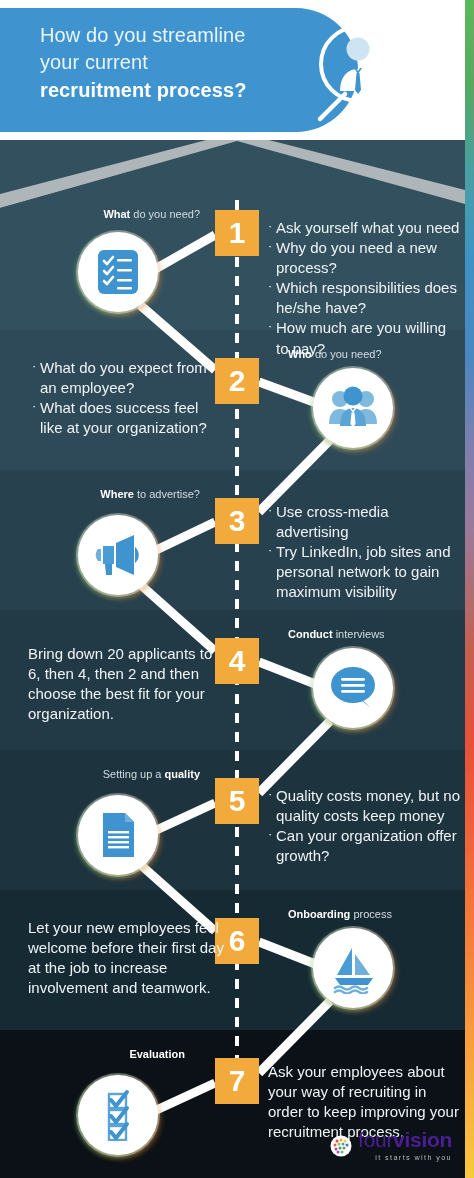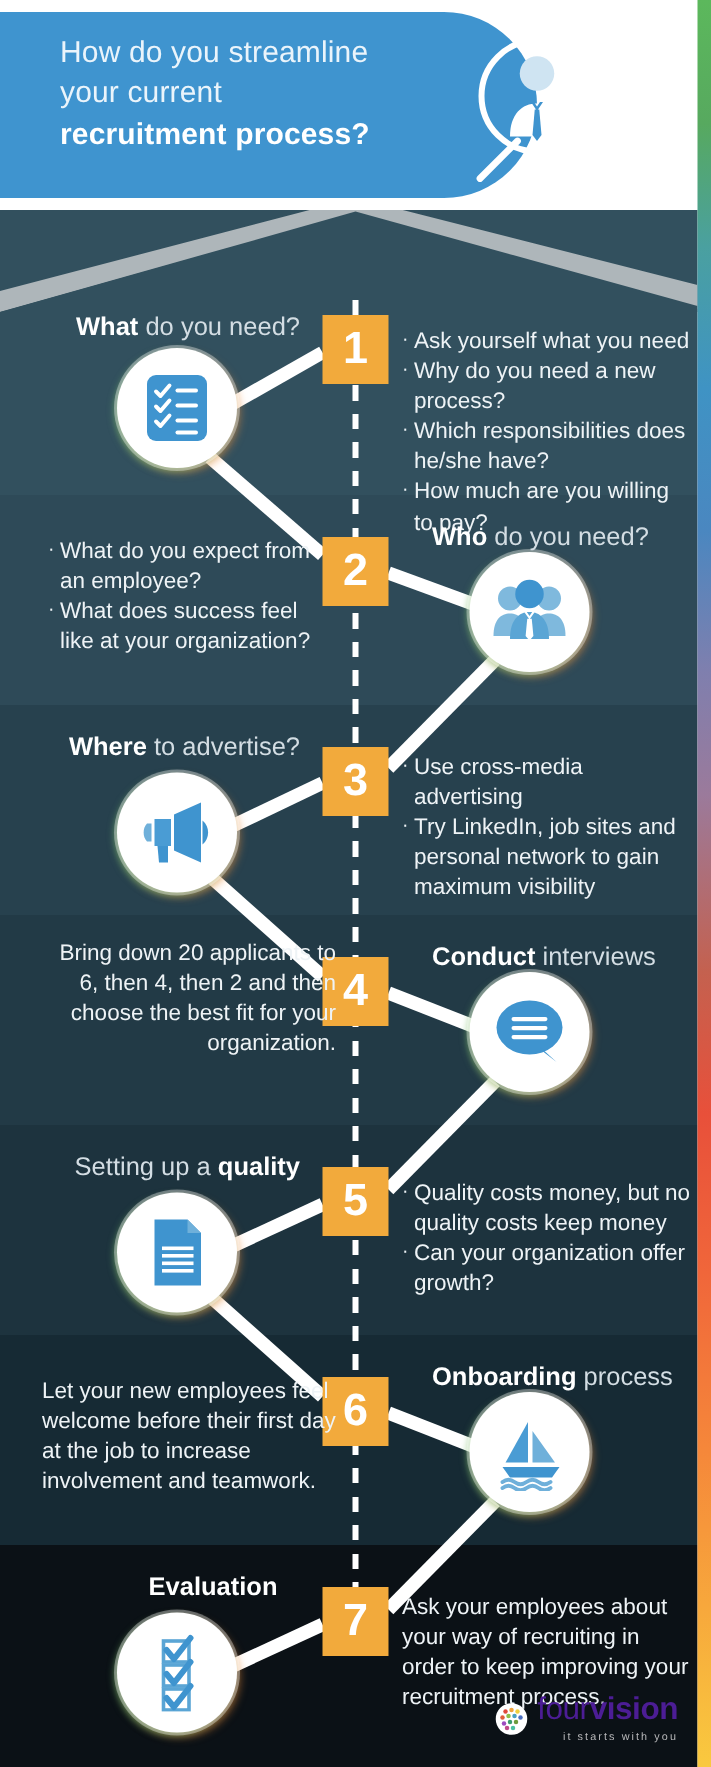--- a/index.html
+++ b/index.html
@@ -108,21 +108,21 @@
     display:flex; align-items:center; justify-content:center;
     z-index:34;
     box-shadow:0 0 0 2px rgba(255,255,255,0.35),
                -2px 2px 5px rgba(120,200,120,0.55),
                2px 3px 6px rgba(240,140,60,0.55);
   }
 
   .title {
     position:absolute;
     color:#ffffff;
-    font-size:17px;
+    font-size:11px;
     white-space:nowrap;
     font-weight:400;
     z-index:36;
   }
   .title b { font-weight:bold; }
   .title .lite { color:#d3dde3; font-weight:400; }
 
   .blurb {
     position:absolute;
     color:#eef3f6;
@@ -310,21 +310,21 @@
     <div class="badge" style="top:28px;">4</div>
     <div class="circle" style="top:38px; left:313px;">
       <svg width="52" height="52" viewBox="0 0 52 52">
         <ellipse cx="26" cy="23" rx="22" ry="18" fill="#3f94cf"></ellipse>
         <path d="M33 36 L44 46 L35 39 Z" fill="#3f94cf"></path>
         <rect x="14" y="16" width="24" height="2.8" rx="1.4" fill="#ffffff"></rect>
         <rect x="14" y="22" width="24" height="2.8" rx="1.4" fill="#ffffff"></rect>
         <rect x="14" y="28" width="24" height="2.8" rx="1.4" fill="#ffffff"></rect>
       </svg>
     </div>
-    <div class="blurb" style="top:16px; left:28px; width:196px;text-align:right;">
+    <div class="blurb" style="top:34px; left:28px; width:196px;">
       <p>Bring down 20 applicants to 6, then 4, then 2 and then choose the best fit for your organization.</p>
     </div>
   </div>
 
   <div class="step" style="top:750px;">
     <div class="title s-left-title" style="top:18px; left:0px; width:200px;">
       <span class="lite">Setting up a </span><b>quality</b>
     </div>
     <div class="badge" style="top:28px;">5</div>
     <div class="circle" style="top:45px; left:78px;">

